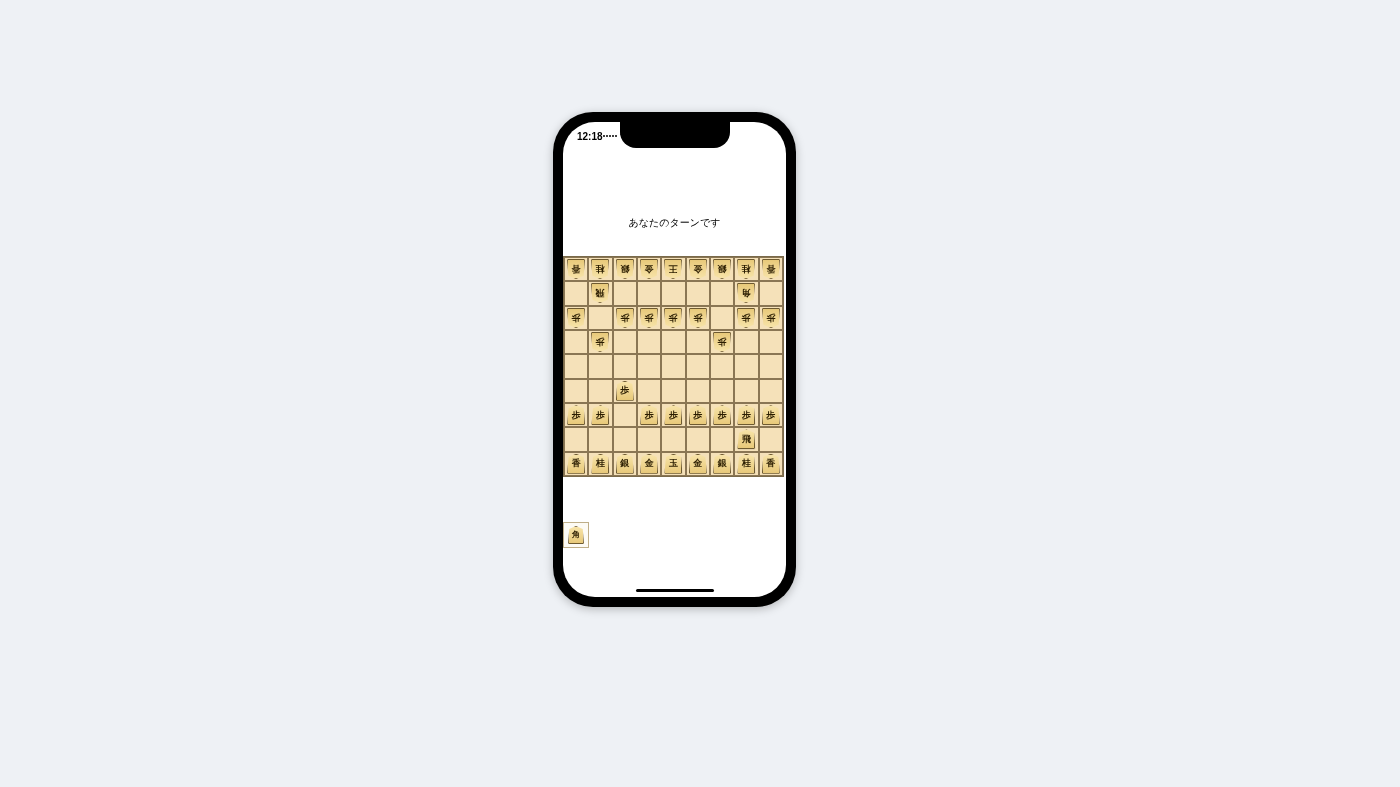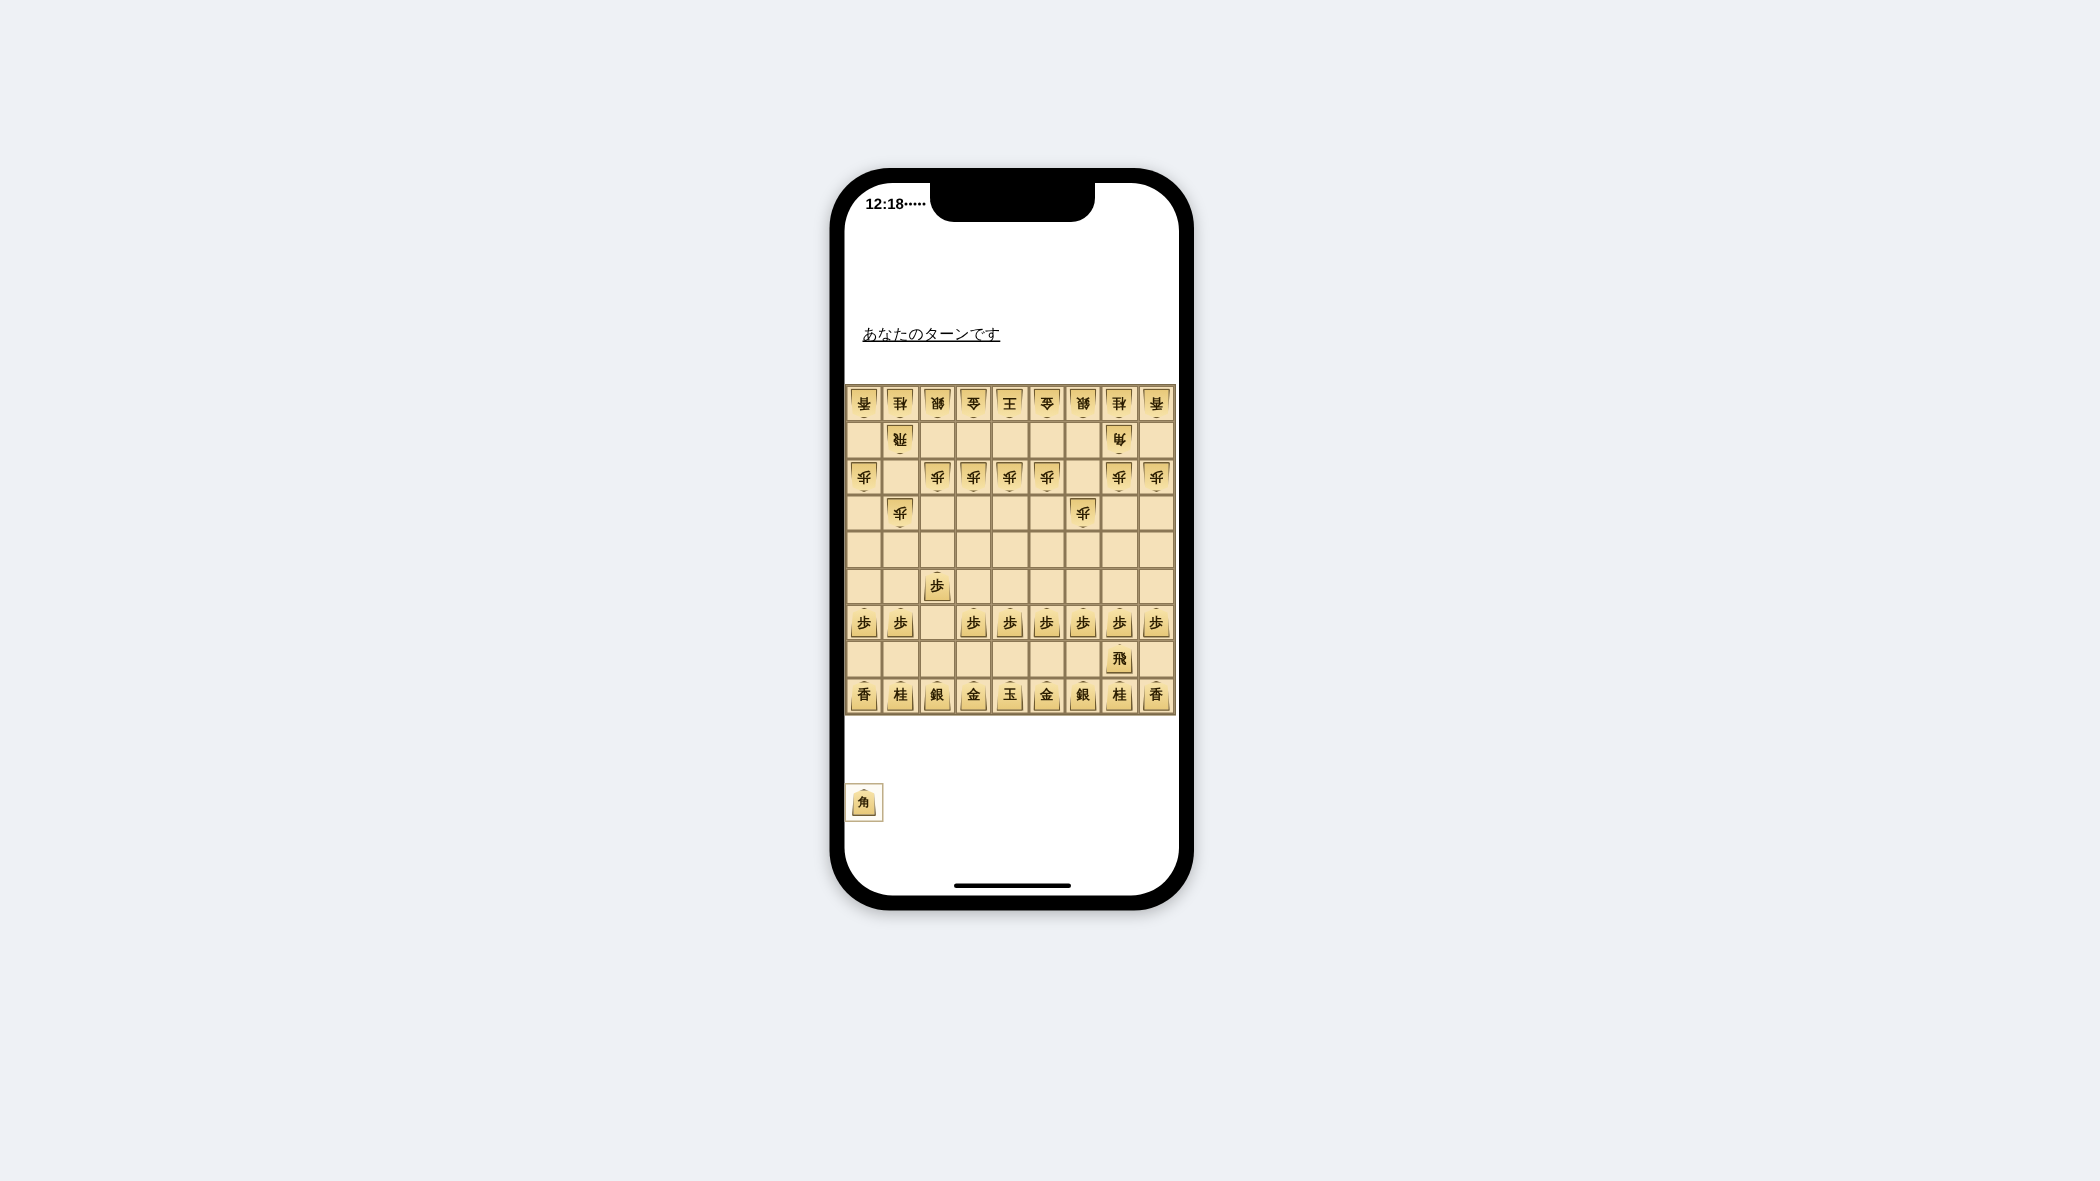--- a/index.html
+++ b/index.html
@@ -10,21 +10,21 @@
   .home-ind{position:absolute;left:50%;bottom:5px;transform:translateX(-50%);width:78px;height:3px;background:#000;border-radius:2px;}
   .status-bar{position:absolute;left:0;right:0;top:0;height:28px;display:flex;justify-content:flex-start;align-items:center;padding:0 14px;font-size:10px;font-weight:600;color:#000;}
   .sb-right{display:flex;align-items:center;gap:3px;}
   .sig-dots{display:flex;gap:1px;align-items:flex-end;}
   .sig-dots span{width:2px;height:2px;background:#000;border-radius:50%;}
   .wifi{width:12px;height:9px;}
   .batt{width:16px;height:8px;border:1px solid #000;border-radius:2px;position:relative;}
   .batt::after{content:"";position:absolute;right:-3px;top:2px;width:1.5px;height:3px;background:#000;border-radius:0 1px 1px 0;}
   .batt-fill{position:absolute;left:1px;top:1px;bottom:1px;width:11px;background:#000;border-radius:1px;}
 
-  .turn-msg{position:absolute;top:94px;left:12px;right:0;text-align:left;font-size:10px;color:#000;text-decoration:underline;}
+  .turn-msg{position:absolute;top:94px;left:0;right:0;text-align:center;font-size:10px;color:#000;}
 
   
   .board{position:absolute;left:0;top:134px;width:219px;height:219px;display:grid;grid-template-columns:repeat(9,1fr);grid-template-rows:repeat(9,1fr);background:#f5e1b9;border:1px solid #7a6a4a;}
   .cell{border:0.5px solid #8a7654;position:relative;display:flex;align-items:center;justify-content:center;}
   .piece{width:16px;height:18px;background:linear-gradient(#f7e3a8,#e8c97a);border:.5px solid #6e5a30;border-radius:2px 2px 1px 1px;display:flex;align-items:center;justify-content:center;font-size:9px;line-height:1;color:#2b1d00;font-weight:700;clip-path:polygon(50% 0,92% 16%,100% 100%,0 100%,8% 16%);box-shadow:.5px .5px 0 rgba(0,0,0,.25);}
   .opp{transform:rotate(180deg);}
   .hand{position:absolute;left:0;top:400px;width:24px;height:24px;border:1px solid #bfae88;background:#fdfbf5;display:flex;align-items:center;justify-content:center;}
   .hand .piece{width:14px;height:16px;font-size:8px;}
 </style>
 </head>

